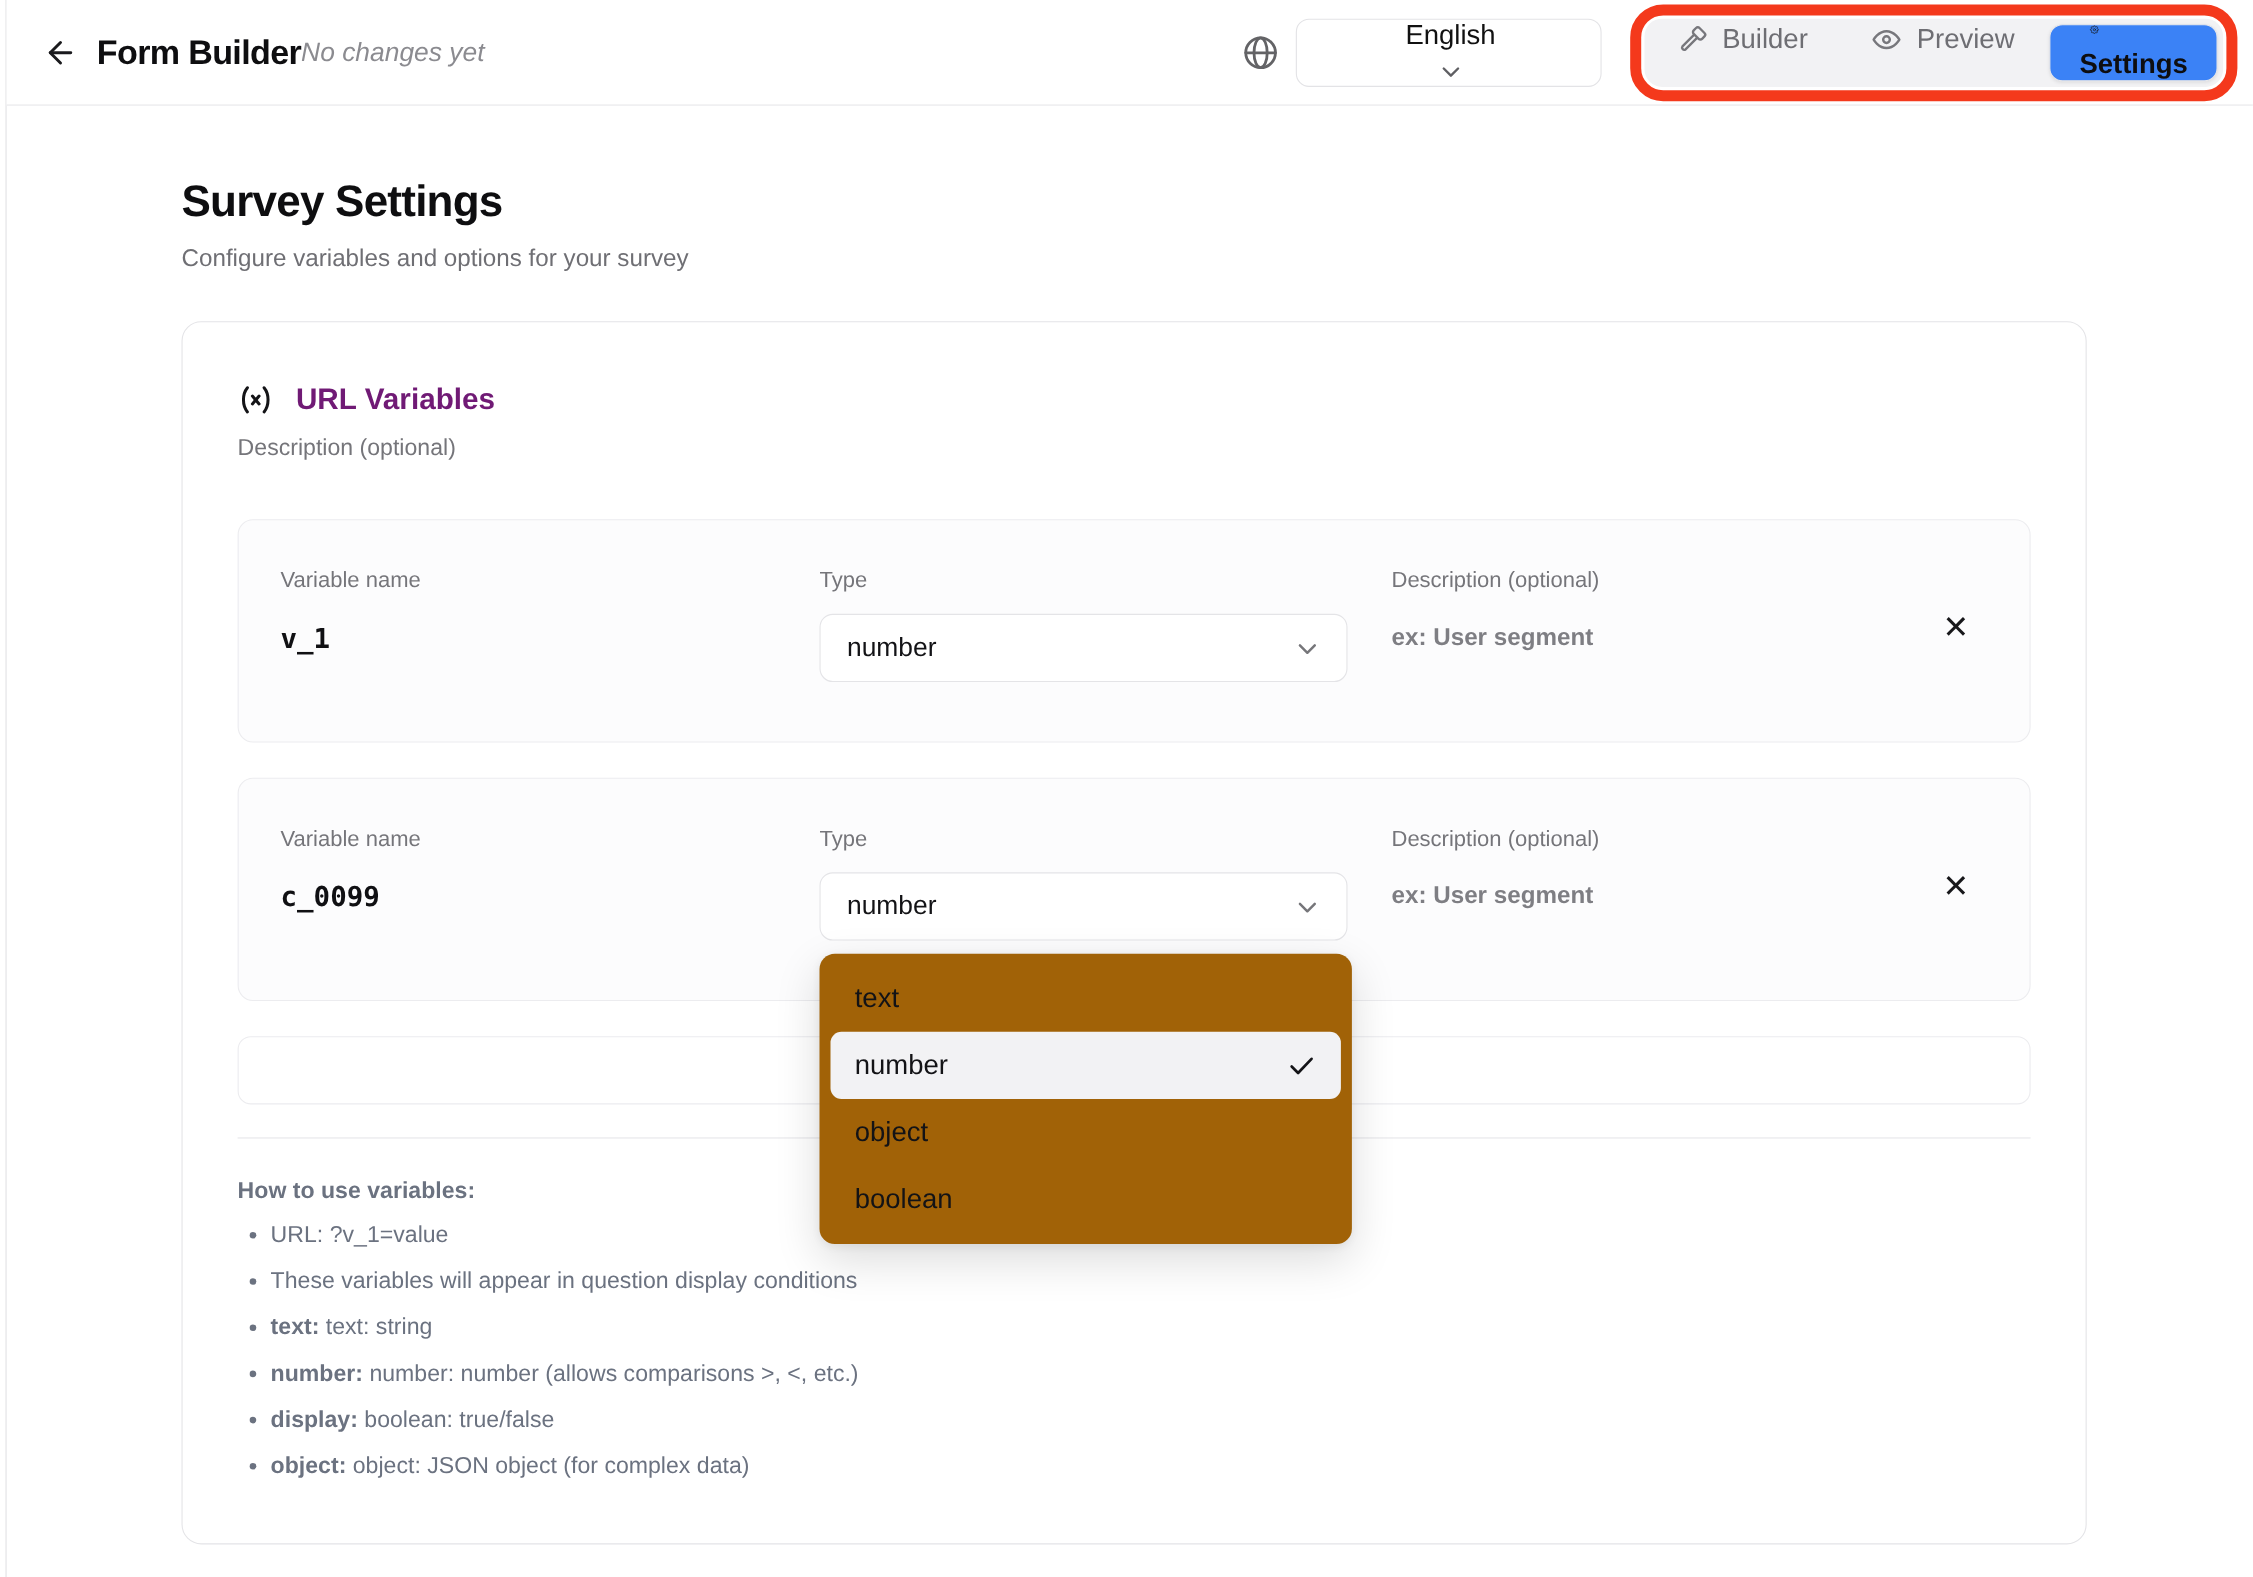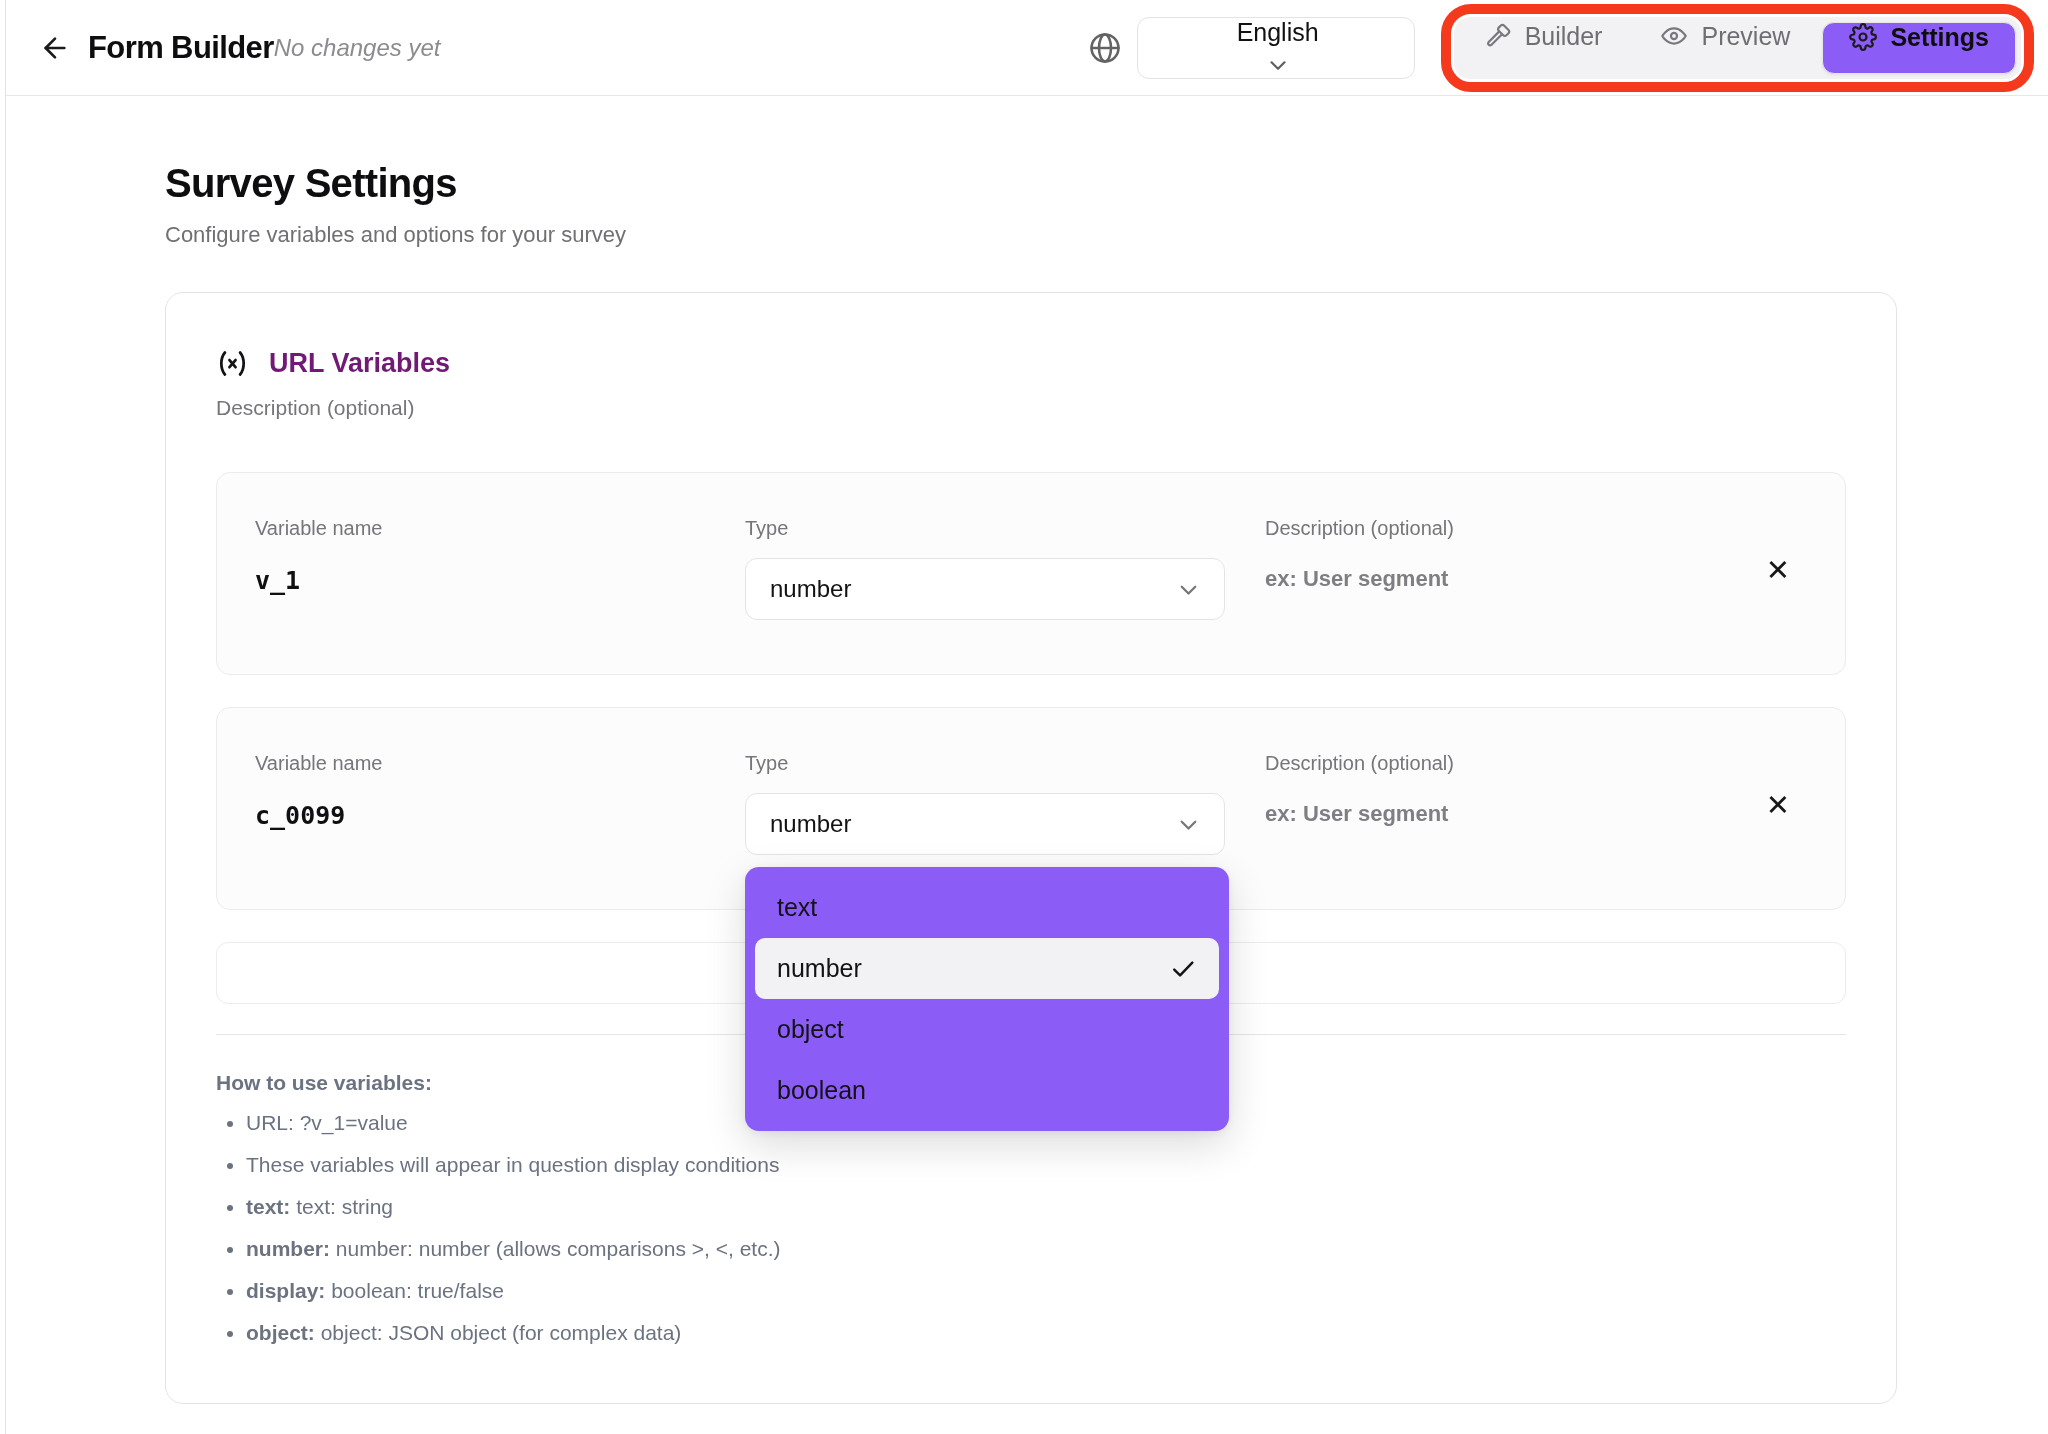--- a/index.html
+++ b/index.html
@@ -20,22 +20,22 @@
   .lang-select { width:278px; height:62px; border:1px solid #E3E3E6; border-radius:12px;
                  background:#fff; display:flex; align-items:center; justify-content:space-between;
                  padding:0 20px 0 24px; cursor:pointer;flex-direction:column; }
   .lang-select .lang-value { font-size:25px; color:#111; }
   .annotation-ring { margin-left:26px; border:10px solid #F4391C; border-radius:30px; padding:3px; }
   .tab-group { background:#F2F2F4; border-radius:16px; padding:5px; display:flex; gap:6px; }
   .tab { display:flex; gap:13px; height:52px; padding:0 26px;
          border-radius:12px; font-size:25px; font-weight:500; color:#6E6E73; cursor:pointer;
          white-space:nowrap; }
   .tab svg { stroke:#77777C; }
-  .tab.active { background:#8b5cf6; color:#0E0E10; font-weight:600;
-                border:1px solid #E7E7EA; box-shadow:0 1px 3px rgba(0,0,0,.08); }
+  .tab.active { background:#3b82f6; color:#0E0E10; font-weight:600;
+                border:1px solid #E7E7EA; box-shadow:0 1px 3px rgba(0,0,0,.08);flex-direction:column; }
   .tab.active svg { stroke:#1b1b1e; }
 
   
   .main { position:absolute; top:97px; left:6px; right:0; bottom:0; padding-left:159px; }
   .page-title { margin-top:64px; font-size:40px; font-weight:700; letter-spacing:-0.7px; color:#0E0E10; }
   .page-subtitle { margin-top:16px; font-size:22px; color:#6F6F74; }
 
   .card { margin-top:44px; width:1732px; min-height:1094px; background:#fff;
           border:1px solid #E4E4E7; border-radius:18px; padding:54px 50px 40px 50px; }
 
@@ -53,21 +53,21 @@
               font-size:25px; color:#101013; }
   .type-cell { position:relative; }
   .select-box { margin-top:18px; height:62px; border:1px solid #E4E4E7; border-radius:12px;
                 background:#fff; display:flex; align-items:center; justify-content:space-between;
                 padding:0 22px 0 24px; font-size:24px; color:#131316; cursor:pointer; }
   .desc-value { margin-top:26px; font-size:22px; font-weight:700; color:#7E7E83; }
   .close-btn { margin-top:30px; width:46px; height:46px; display:flex; align-items:center;
                justify-content:center; font-size:29px; color:#17171a; cursor:pointer; font-weight:400; }
 
   .dropdown { position:absolute; top:calc(100% + 12px); left:0; width:484px; z-index:10;
-              background:#8b5cf6; border-radius:14px; padding:10px;
+              background:#a16207; border-radius:14px; padding:10px;
               box-shadow:0 14px 42px rgba(0,0,0,.14), 0 2px 8px rgba(0,0,0,.06); }
   .dropdown .option { height:61px; display:flex; align-items:center; justify-content:space-between;
                       padding:0 22px; font-size:25px; color:#131316; border-radius:10px; cursor:pointer; }
   .dropdown .option.selected { background:#F2F2F4; }
 
   .add-row { margin-top:10px; height:62px; border:1px solid #ECECEF; border-radius:12px;
              background:#fff; cursor:pointer; }
   .divider { margin-top:30px; border-top:1px solid #E6E6E9; }
 
   .help { margin-top:36px; color:#6B7280; }

